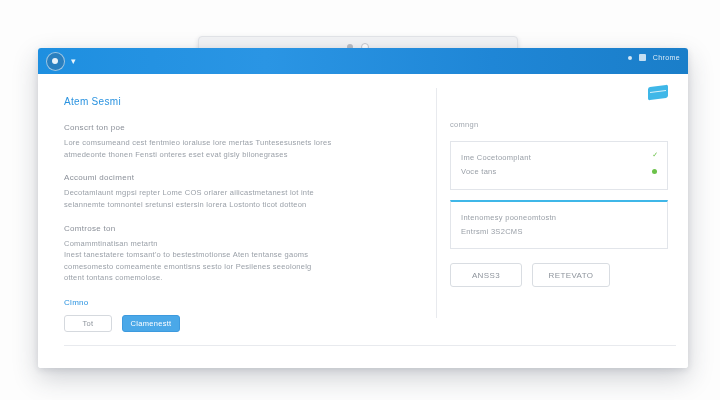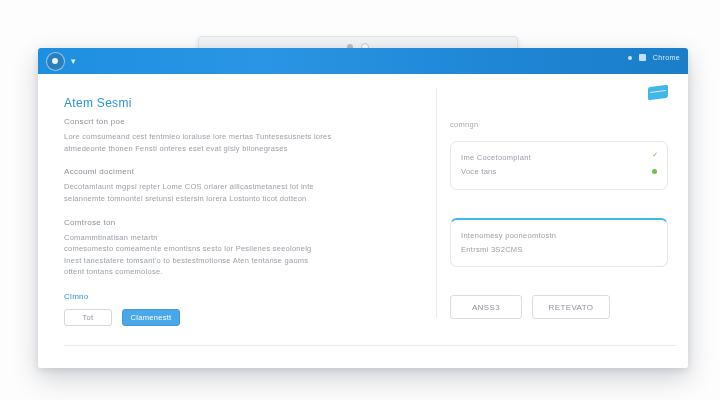--- a/index.html
+++ b/index.html
@@ -154,25 +154,25 @@
   .page-title {
     font-size: 19px;
     color: #3a4048;
     font-weight: bold;
     letter-spacing: 0.2px;
     filter: blur(0.35px);
     margin: 0 0 14px 0;
   }
 
   .subtitle-link {
-    font-size: 12px;
+    font-size: 10px;
     color: #2a93e0;
     letter-spacing: 0.3px;
     filter: blur(0.3px);
-    margin-bottom: 7px;
+    margin-bottom: 16px;
   }
 
   .sec {
     margin-bottom: 13px;
   }
   .sec-head {
     font-size: 8px;
     color: #8b9099;
     letter-spacing: 0.3px;
     filter: blur(0.45px);
@@ -261,25 +261,25 @@
     font-size: 7.5px;
     color: #a2a8b0;
     letter-spacing: 0.3px;
     filter: blur(0.45px);
     margin-bottom: 12px;
   }
 
   .card {
     position: relative;
     border: 1px solid #e2e5ea;
-    border-radius: 7px;
+    border-radius: 0;
     background: #ffffff;
     padding: 9px 10px;
     box-sizing: border-box;
-    margin-bottom: 28px;
+    margin-bottom: 10px;
   }
   .card.selected {
     border-top: 2px solid #3fb7e8;
   }
   .card-line {
     font-size: 7.5px;
     color: #9aa0a8;
     letter-spacing: 0.3px;
     line-height: 1.9;
     filter: blur(0.45px);
@@ -360,22 +360,22 @@
 
         <div class="sec">
           <div class="sec-head">Accoumi dociment</div>
           <div class="sec-line">Decotamlaunt mgpsi repter Lome COS orlarer ailicastmetanest lot inte</div>
           <div class="sec-line">selannemte tomnontel sretunsi estersin lorera Lostonto  ticot dotteon</div>
         </div>
 
         <div class="sec">
           <div class="sec-head">Comtrose ton</div>
           <div class="sec-line">Comammtinatisan metartn</div>
+          <div class="sec-line">Inest tanestatere tomsant'o to bestestmotionse Aten tentanse gaoms</div>
           <div class="sec-line">comesomesto comeamente emontisns sesto lor Pesilenes seeolonelg</div>
-          <div class="sec-line">Inest tanestatere tomsant'o to bestestmotionse Aten tentanse gaoms</div>
           <div class="sec-line">ottent tontans comemolose.</div>
         </div>
 
         <div class="inline-link">Clmno</div>
 
         <div class="btn-row">
           <div class="btn btn-ghost">Tot</div>
           <div class="btn btn-primary">Clamenestt</div>
         </div>
       </div>

